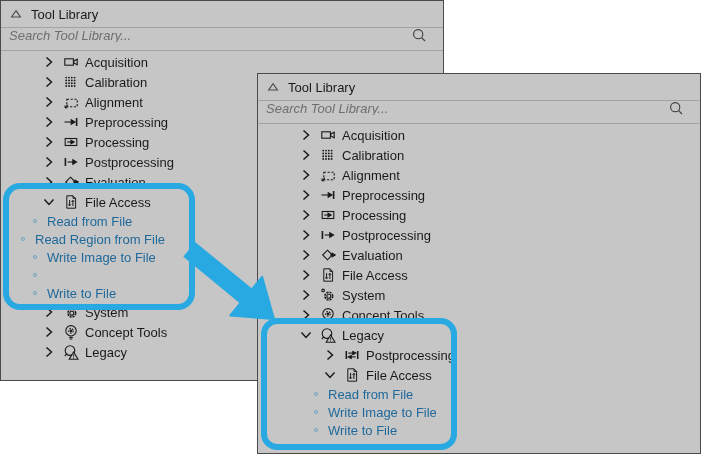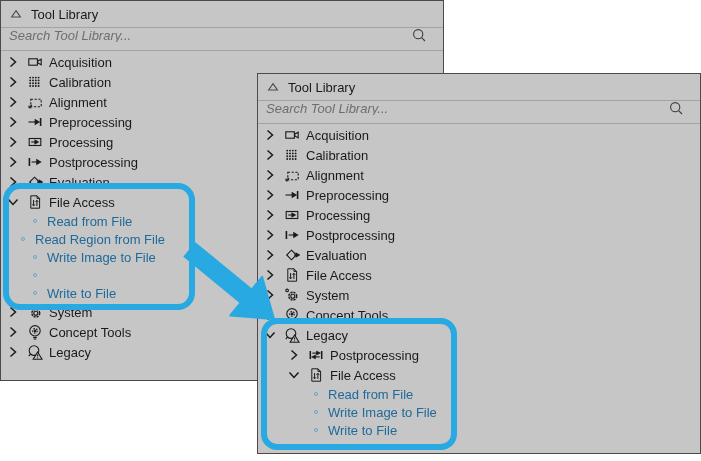--- a/index.html
+++ b/index.html
@@ -30,21 +30,21 @@
 
   .search-row{height:23px;display:flex;align-items:center;padding:0 16px 8px 8px;
     border-bottom:1px solid var(--sep);}
   .search{flex:1;background:transparent;border:none;outline:none;height:100%;
     font-family:"Liberation Sans","DejaVu Sans",sans-serif;font-size:13px;color:#333;}
   .search::placeholder{color:var(--placeholder);font-style:italic;opacity:1;}
   .mag{width:16px;height:16px;flex:none;color:#3C3C3C;}
 
   .tree{padding-top:1px;}
   .row{display:flex;align-items:center;}
-  .row.group{height:20px;}
+  .row.group{height:20px;margin-left:36px;}
   .row.tool{height:18px;}
   .chev{width:16px;height:16px;flex:none;margin-right:6px;color:var(--icon);}
   .icon{width:16px;height:16px;flex:none;margin-right:6px;color:var(--icon);}
   .icon svg,.chev svg,.tri svg,.mag svg{display:block;width:100%;height:100%;}
   .label{font-size:13px;color:var(--group-text);white-space:nowrap;line-height:1;}
   .row.tool .label{color:var(--tool-text);}
   .bullet-slot{width:16px;height:16px;flex:none;margin-right:4px;
     display:flex;align-items:center;justify-content:center;}
   .bullet{width:4px;height:4px;border:1px solid var(--bullet);border-radius:50%;}
 

